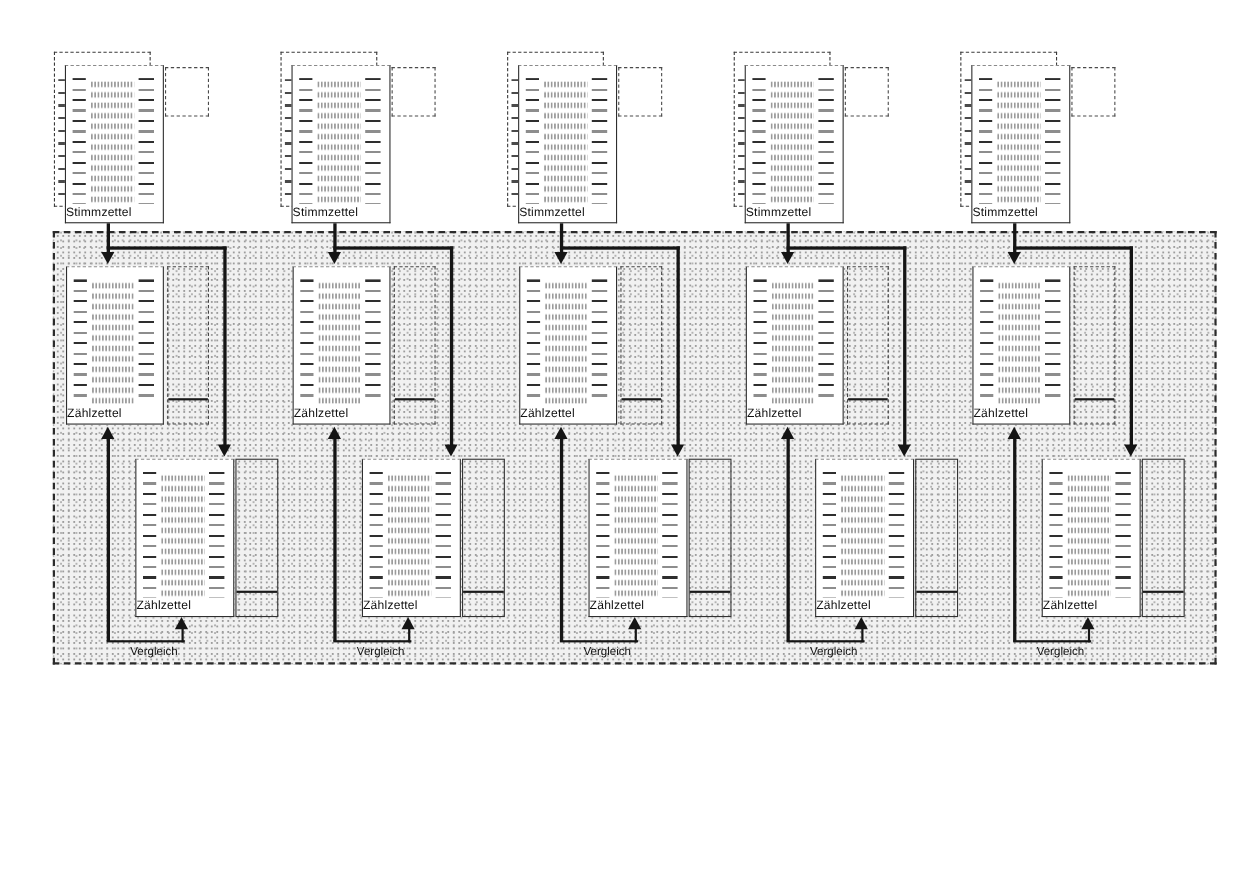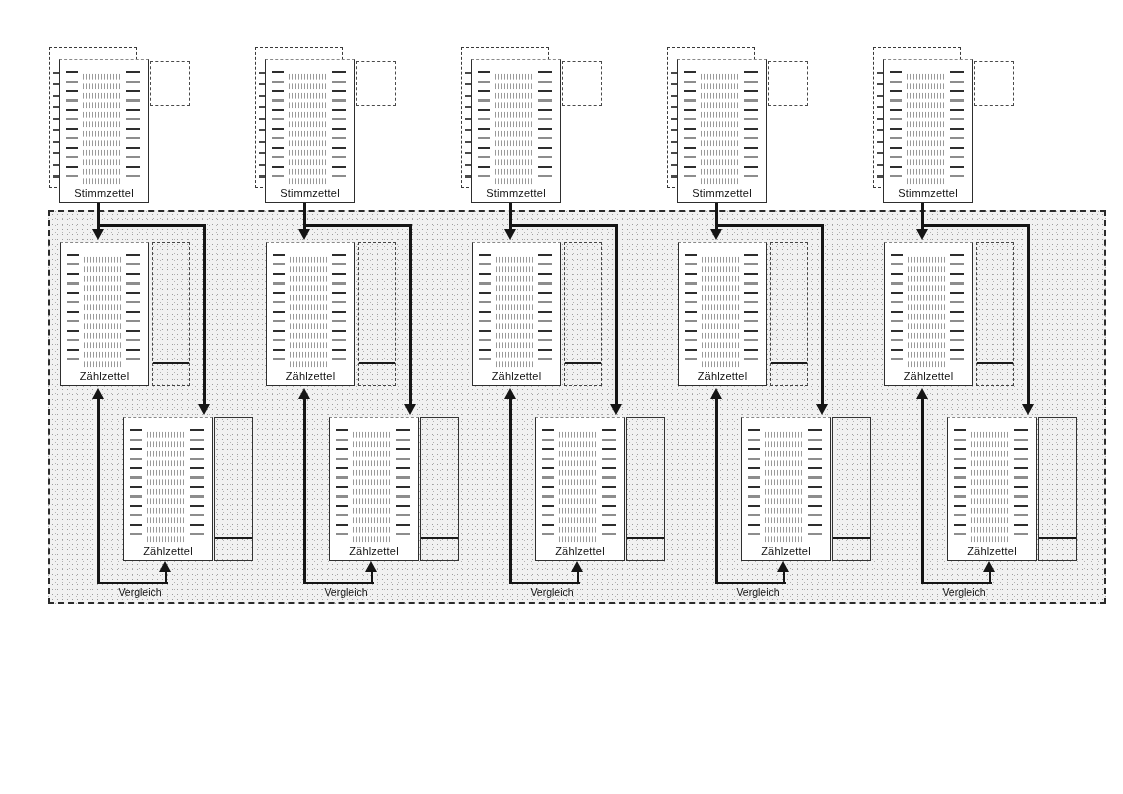--- a/index.html
+++ b/index.html
@@ -31,21 +31,21 @@
   .rl,.rr,.rm{position:absolute;top:0;height:100%;}
   .rl{left:0;width:12px;}
   .rr{right:0;width:14px;}
   .rl,.rr{background:repeating-linear-gradient(to bottom,
       #2e2e2e 0 2px,transparent 2px 9.5px,
       #8d8d8d 9.5px 11.5px,transparent 11.5px 19px);}
   .rm{left:16px;right:18px;
       background-image:radial-gradient(#9a9a9a 0.8px,transparent 0.95px);
       background-size:3px 9.5px;background-position:0 1px;}
 
-  .doclabel{position:absolute;left:0;right:0;bottom:3px;text-align:center;
+  .doclabel{position:absolute;left:0;right:0;bottom:3px;text-align:left;
     font-size:11px;color:#101010;letter-spacing:0.2px;}
 
   
   .sidecol{border:1.4px dashed #454545;}
   .sidecol.solid{border-style:solid;border-color:#333;}
   .sumbox{position:absolute;left:0;right:0;bottom:0;height:21px;border-top:2px solid #1a1a1a;}
 
   
   .vline{width:2.5px;background:#151515;}
   .hline{height:2.5px;background:#151515;}

